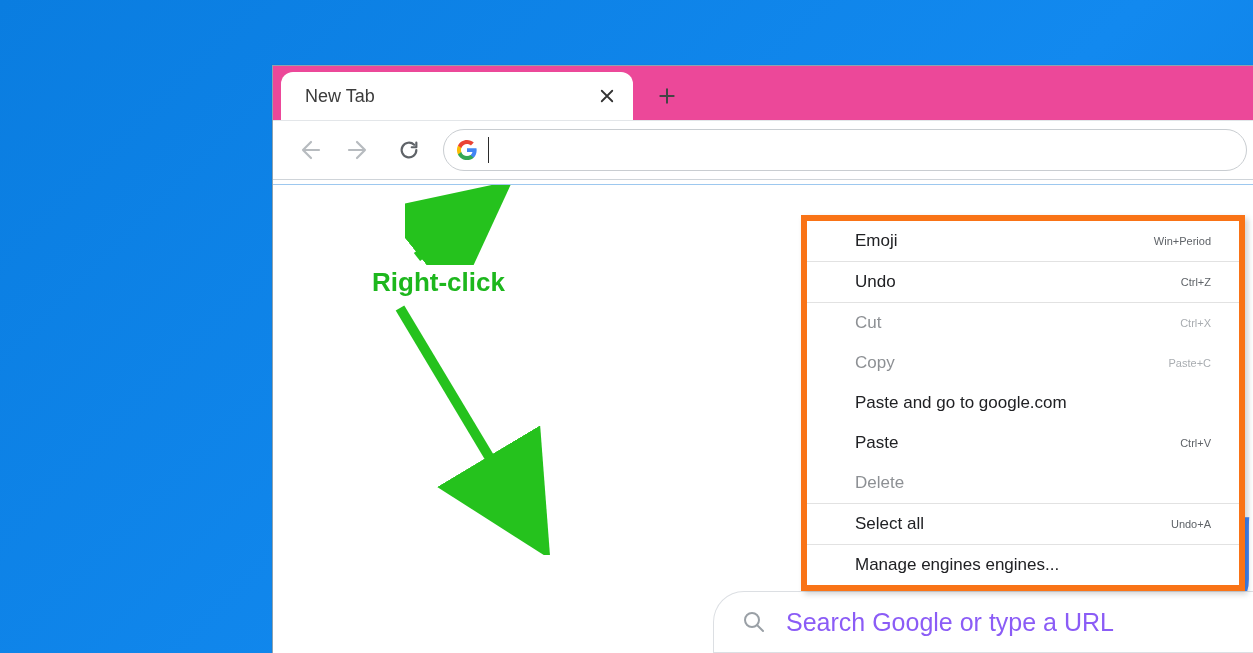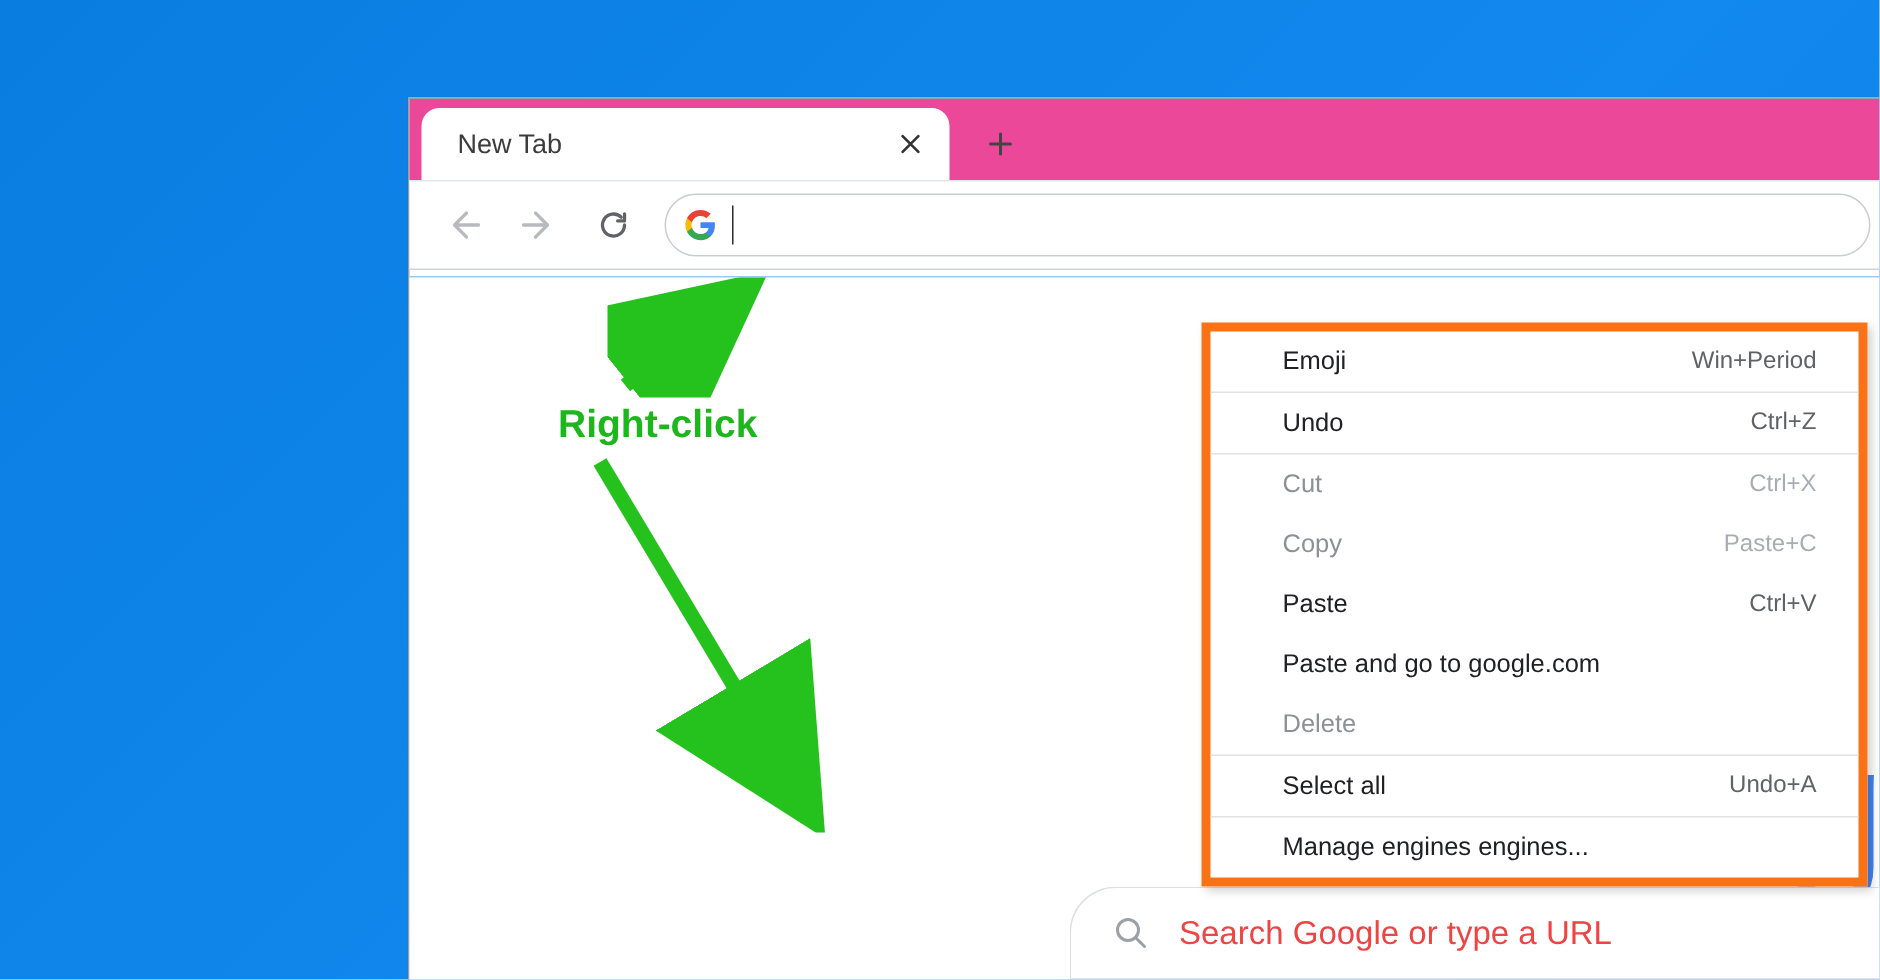--- a/index.html
+++ b/index.html
@@ -94,38 +94,38 @@
   .gG2 { color:#4285F4; }
   .searchbox {
     position:absolute; right:0; bottom:0;
     height:62px; width:540px;
     border:1px solid #dcdfe3; border-right:none;
     border-radius: 31px 0 0 0;
     display:flex; align-items:center; padding-left:28px;
     background:#fff;
   }
   .searchbox .mag { color:#9aa0a6; width:24px; height:24px; }
-  .searchbox .ph { margin-left:20px; color:#ef4444; font-size:22px; overflow:hidden; white-space:nowrap; }
+  .searchbox .ph { margin-left:20px; color:#8b5cf6; font-size:25px; overflow:hidden; white-space:nowrap; }
   
   .ctxmenu {
     position:absolute;
     left:528px; top:149px;
     width:444px;
     background:#fff;
     border:6px solid #f97316;
     box-shadow: 3px 3px 6px rgba(0,0,0,.18);
     z-index: 50;
   }
   .ctxitem {
     display:flex; align-items:center; justify-content:space-between;
     padding: 10px 28px 10px 48px;
     font-size:17px; color:#202124;
     cursor:pointer;
   }
-  .ctxitem .sc { color:#5f6368; font-size:16px; }
+  .ctxitem .sc { color:#5f6368; font-size:11px; }
   .ctxitem.dim { color:#8d9094; }
   .ctxitem.dim .sc { color:#a9adb1; }
   .ctxitem.hov { background:#c9c9c9; }
   .ctxsep { height:1px; background:#e2e2e2; margin:0; }
   
   .anno-text {
     position:absolute;
     left: 325px; top: 267px;
     color:#1db71d; font-weight:700; font-size:26px;
     z-index:80;
@@ -219,26 +219,26 @@
       <div class="ctxsep"></div>
       <div class="ctxitem dim">
         <span>Cut</span>
         <span class="sc">Ctrl+X</span>
       </div>
       <div class="ctxitem dim">
         <span>Copy</span>
         <span class="sc">Paste+C</span>
       </div>
       <div class="ctxitem">
+        <span>Paste and go to google.com</span>
+        <span class="sc"></span>
+      </div>
+      <div class="ctxitem">
         <span>Paste</span>
         <span class="sc">Ctrl+V</span>
-      </div>
-      <div class="ctxitem">
-        <span>Paste and go to google.com</span>
-        <span class="sc"></span>
       </div>
       <div class="ctxitem dim">
         <span>Delete</span>
         <span class="sc"></span>
       </div>
       <div class="ctxsep"></div>
       <div class="ctxitem">
         <span>Select all</span>
         <span class="sc">Undo+A</span>
       </div>

